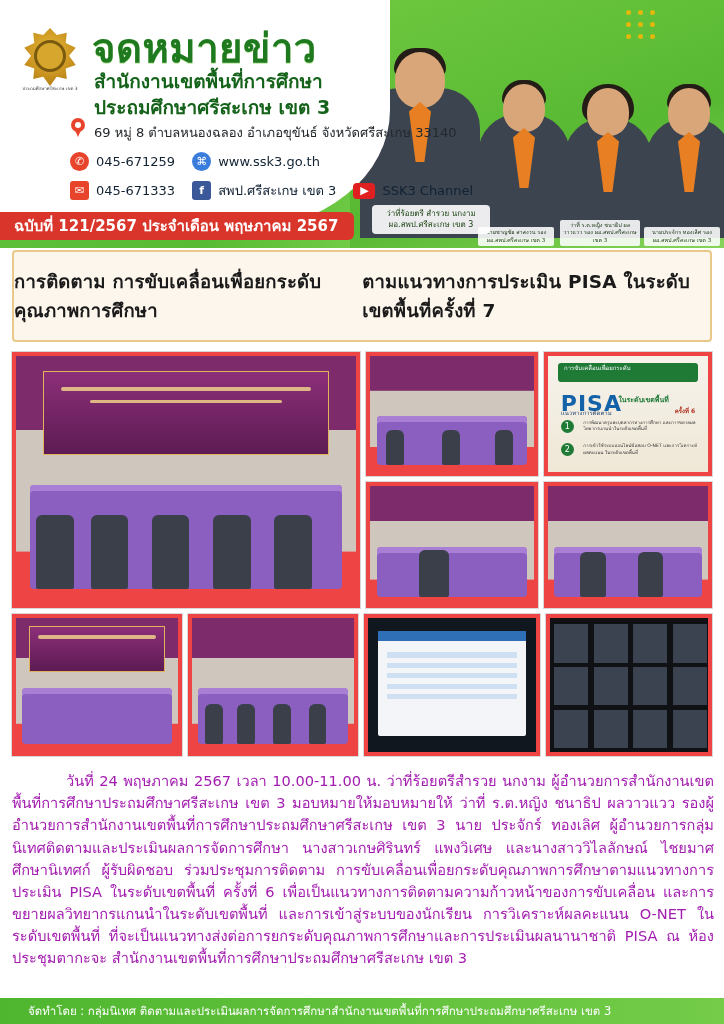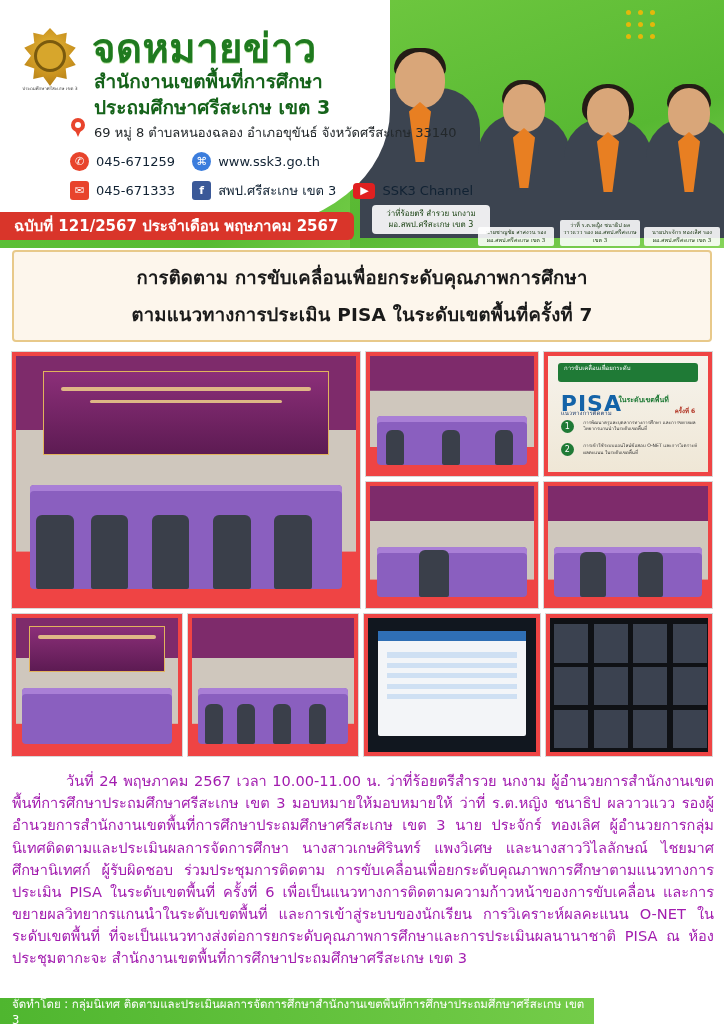--- a/index.html
+++ b/index.html
@@ -192,21 +192,21 @@
     font-size: 8px; color: #17400f; text-align: center; line-height: 1.45;
   }
 
   
   .title-box {
     position: absolute; left: 12px; top: 250px;
     width: 700px; height: 92px;
     background: #fdf6ec;
     border: 2px solid #e8c98a;
     border-radius: 4px;
-    display: flex; flex-direction: column;
+    display: flex; flex-direction: row;
     align-items: center; justify-content: center;
     gap: 8px;
   }
   .title-box .t {
     font-size: 18.5px; color: #1a1a1a; font-weight: bold; letter-spacing: .2px;
   }
 
   
   .photos { position: absolute; left: 12px; top: 352px; width: 700px; height: 410px; }
   .ph {
@@ -288,24 +288,24 @@
     position: absolute; left: 12px; top: 770px; width: 702px;
     font-size: 14.6px; line-height: 1.52;
     color: #a21caf;
     text-align: justify;
   }
   .body-text p { text-indent: 54px; }
 
   
   .footer {
     position: absolute; left: 0; bottom: 0;
-    width: 594px; height: 26px;
+    width: 724px; height: 26px;
     background: linear-gradient(90deg,#4fb62f,#74cc49);
     color: #ffffff; font-size: 11.5px;
-    display: flex; align-items: center; padding-left: 12px;
+    display: flex; align-items: center; padding-left: 28px;
   }
 </style>
 </head>
 <body>
 
 <div class="page">
 
   <div class="header">
     <div class="hdr-orange-circle"></div>
 

